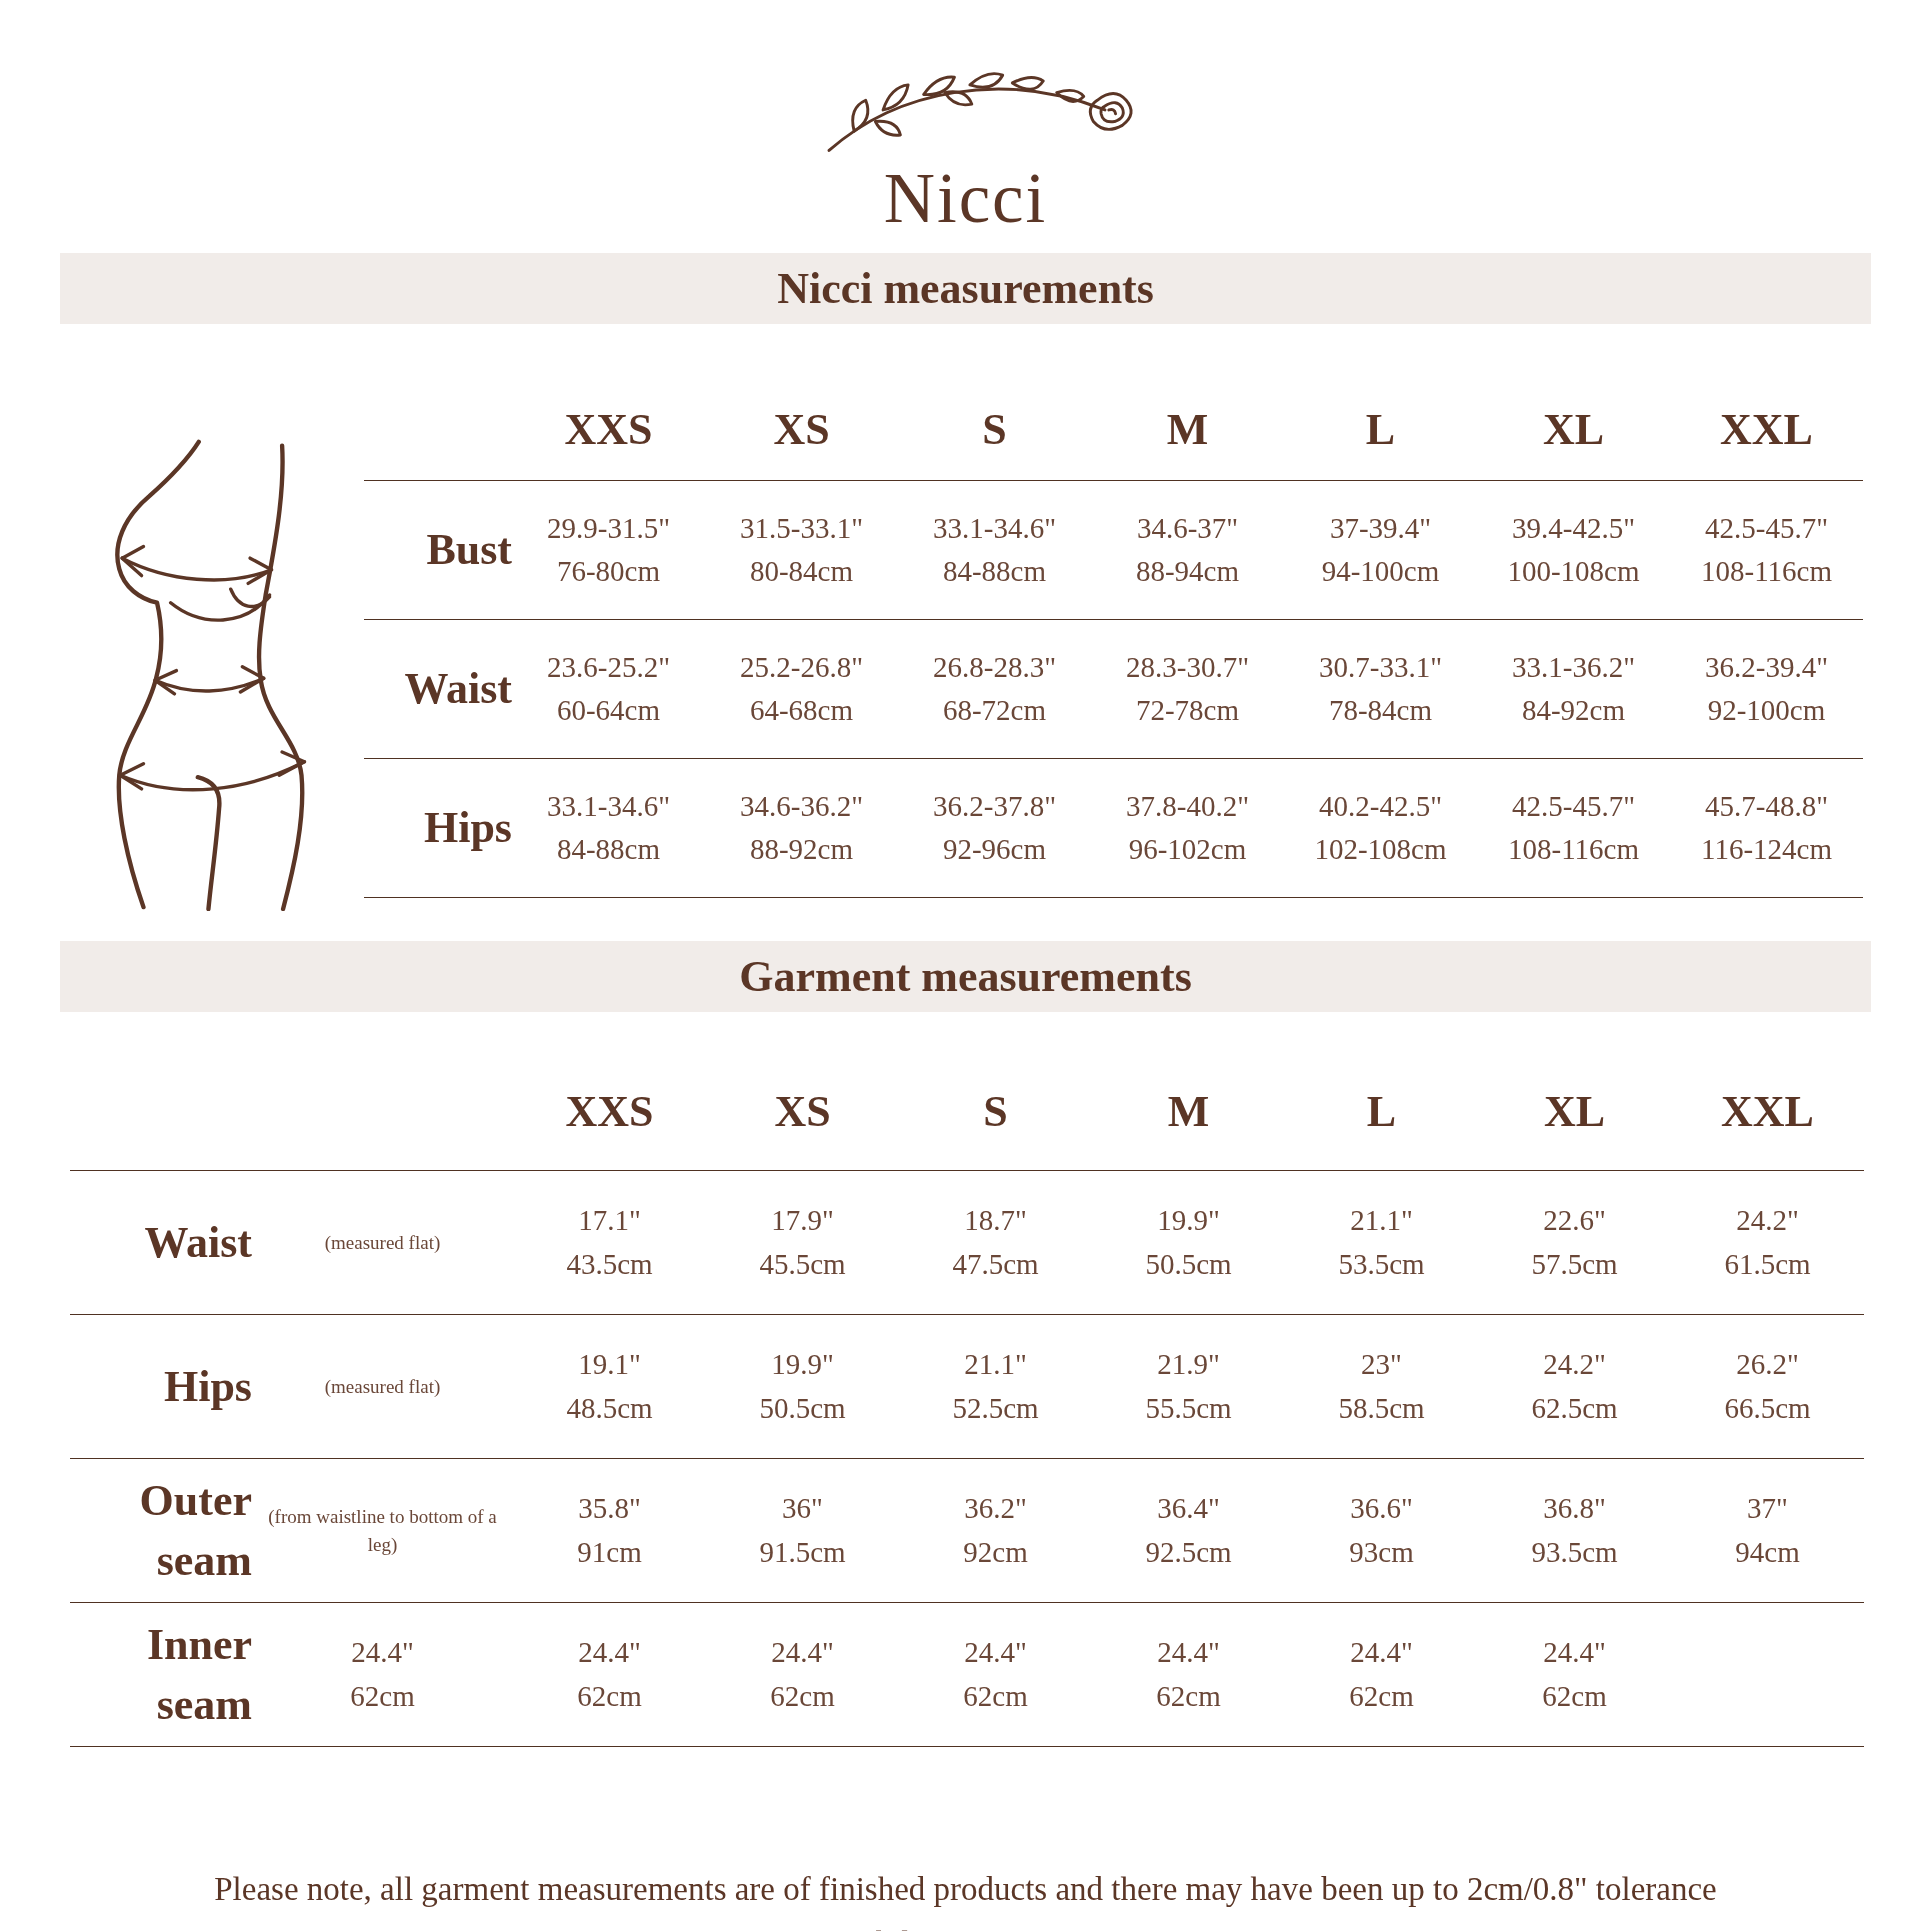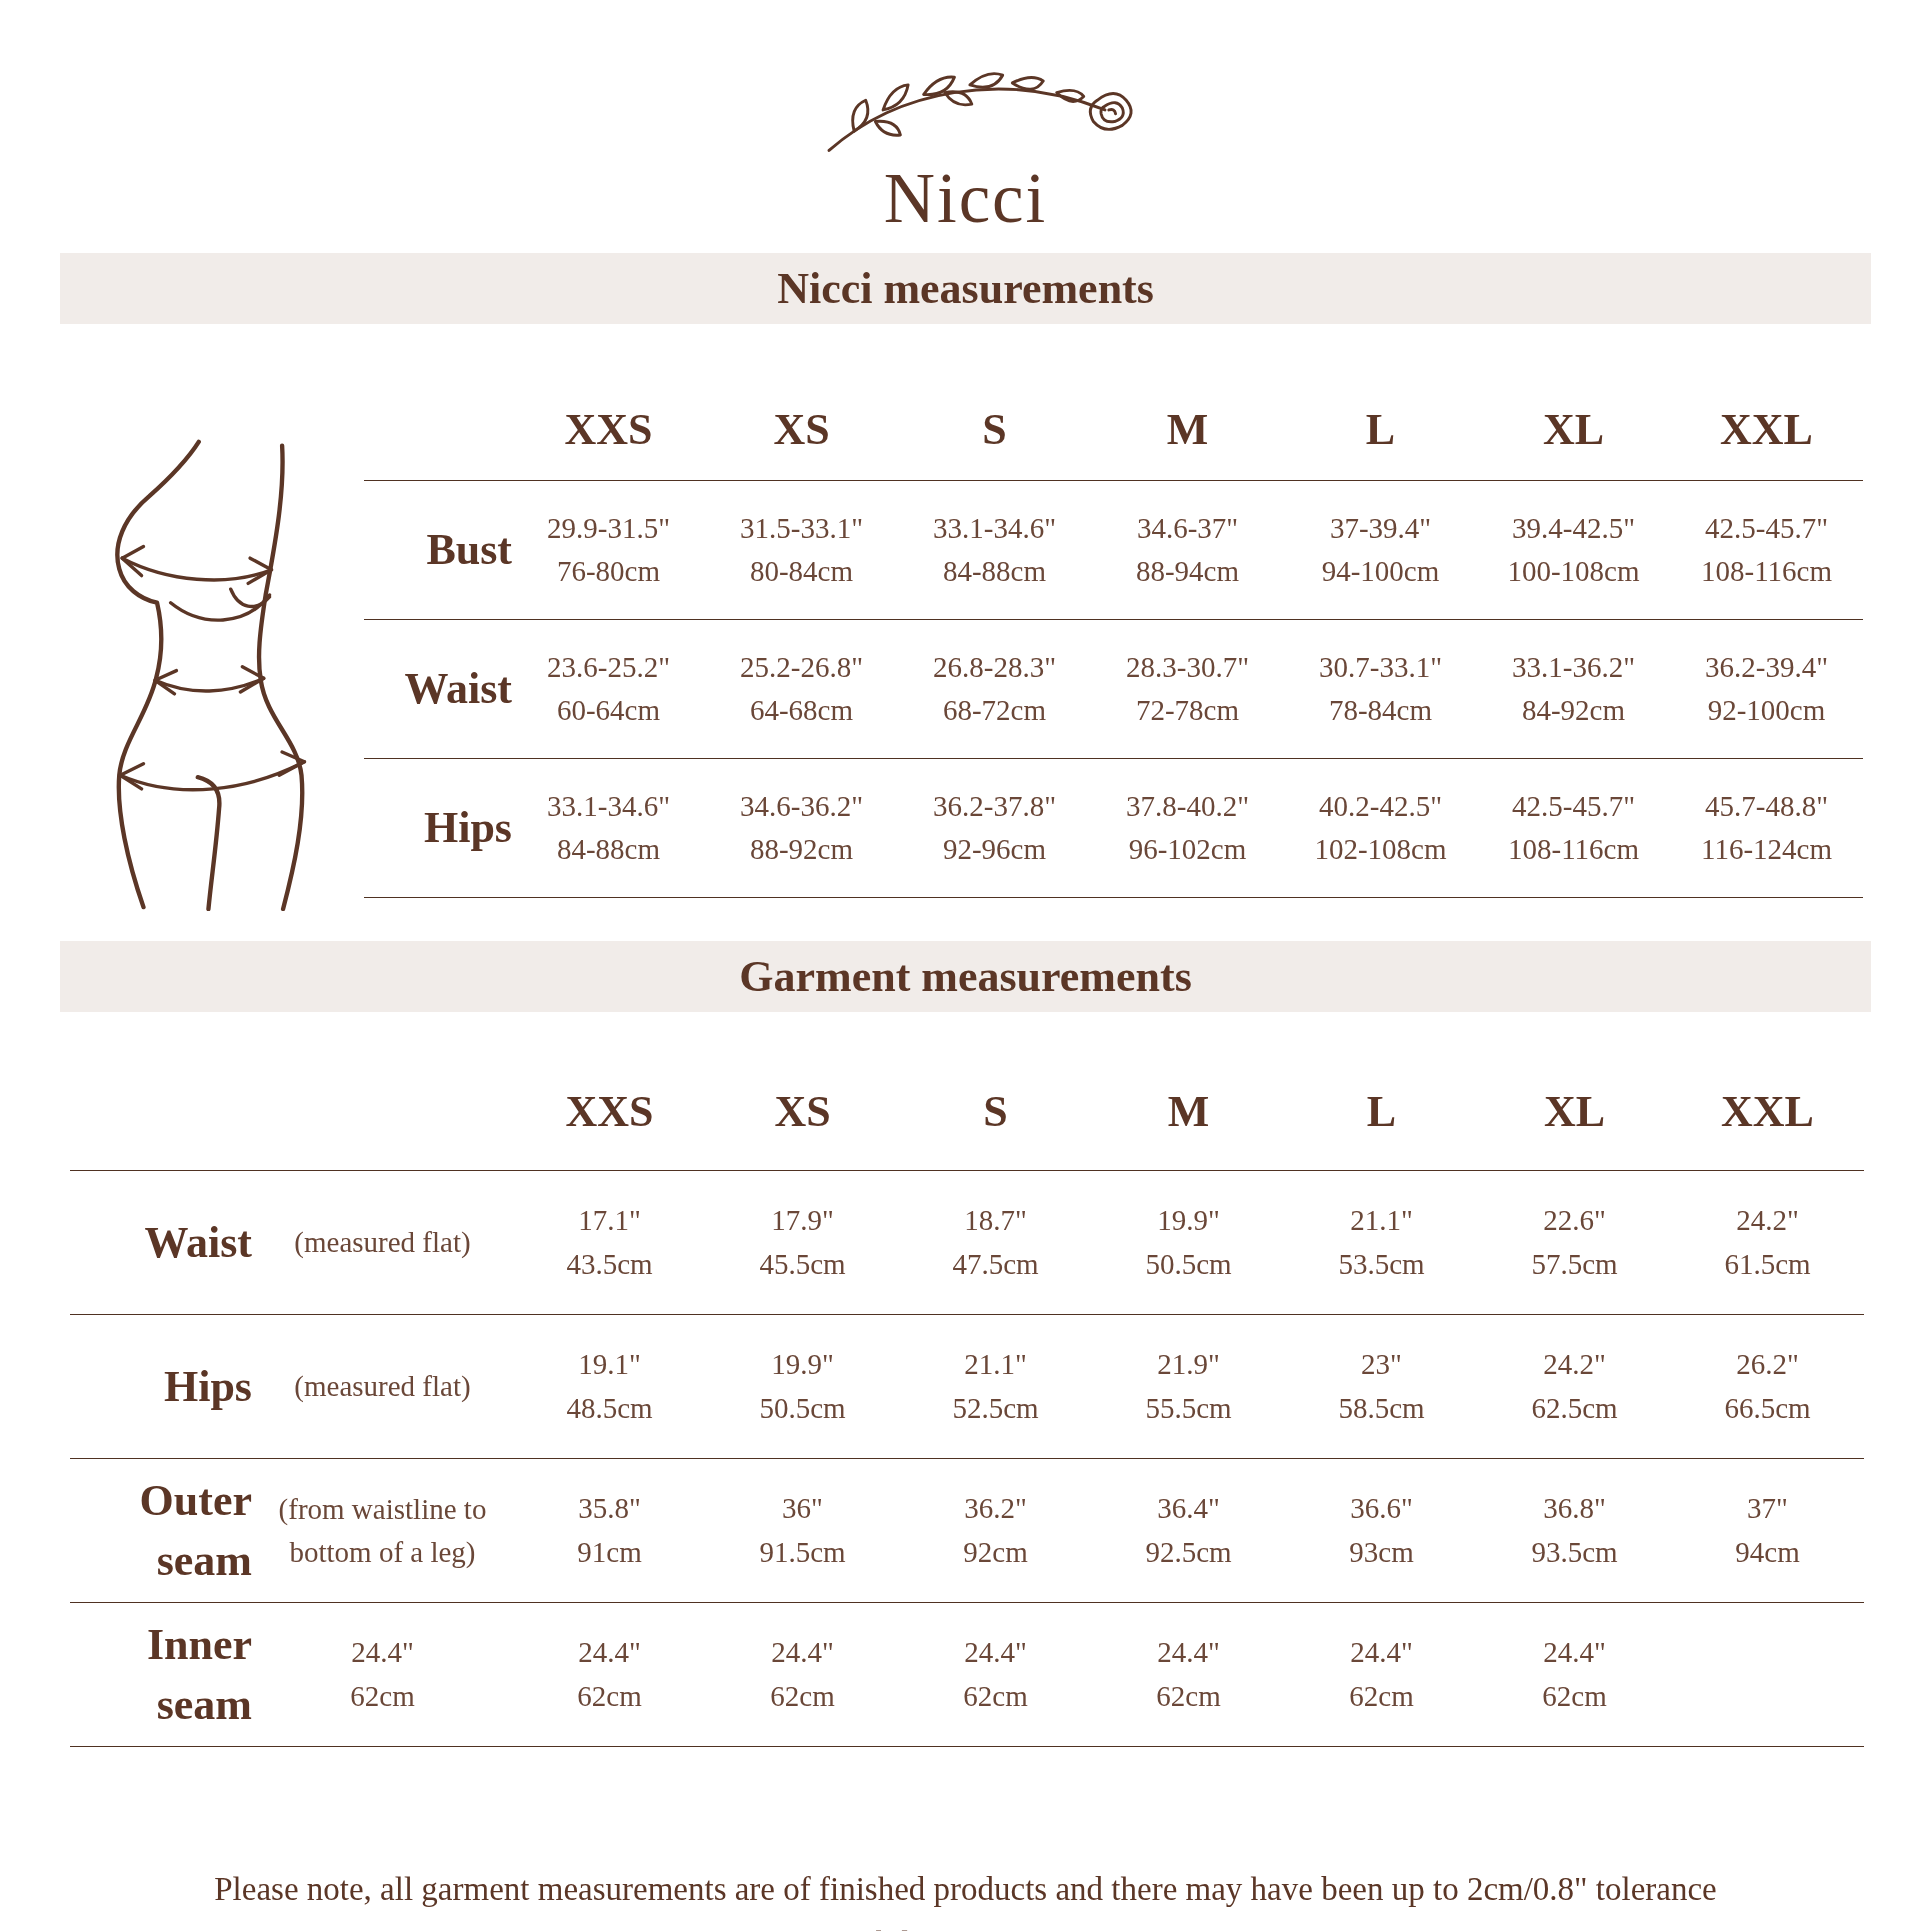--- a/index.html
+++ b/index.html
@@ -29,21 +29,21 @@
     font-size:44px;font-weight:bold;color:var(--ink);
   }
   .band.body{top:253px;}
   .band.garment{top:941px;}
   
   .silhouette{position:absolute;left:85px;top:436px;}
   
   .cell{text-align:center;}
   .size-head{font-size:44px;font-weight:bold;color:var(--ink);}
   .row-label{font-size:44px;font-weight:bold;text-align:right;color:var(--ink);line-height:1.35;}
-  .row-note{font-size:29px;color:var(--val);line-height:1.45;text-align:center;padding:0 13.5px;}
+  .row-note{font-size:19px;color:var(--val);line-height:1.45;text-align:center;padding:0 13.5px;}
   .val{font-size:29px;color:var(--val);line-height:1.5;}
   #body-table{position:absolute;left:364px;top:378px;width:1499px;border-bottom:1.9px solid var(--line);}
   .b-header{display:grid;grid-template-columns:148px repeat(7,1fr);height:102px;align-items:center;}
   .b-row{display:grid;grid-template-columns:148px repeat(7,1fr);height:138px;align-items:center;border-top:1.9px solid var(--line);}
   #garment-table{position:absolute;left:70px;top:1052px;width:1794px;border-bottom:1.9px solid var(--line);}
   .g-header{display:grid;grid-template-columns:182px 261px repeat(7,1fr);height:118px;align-items:center;}
   .g-row{display:grid;grid-template-columns:182px 261px repeat(7,1fr);height:143px;align-items:center;border-top:1.9px solid var(--line);}
   
   .footer-note{position:absolute;top:1862px;left:0;right:0;text-align:center;font-size:33px;color:var(--ink);line-height:1.65;}
 </style>

